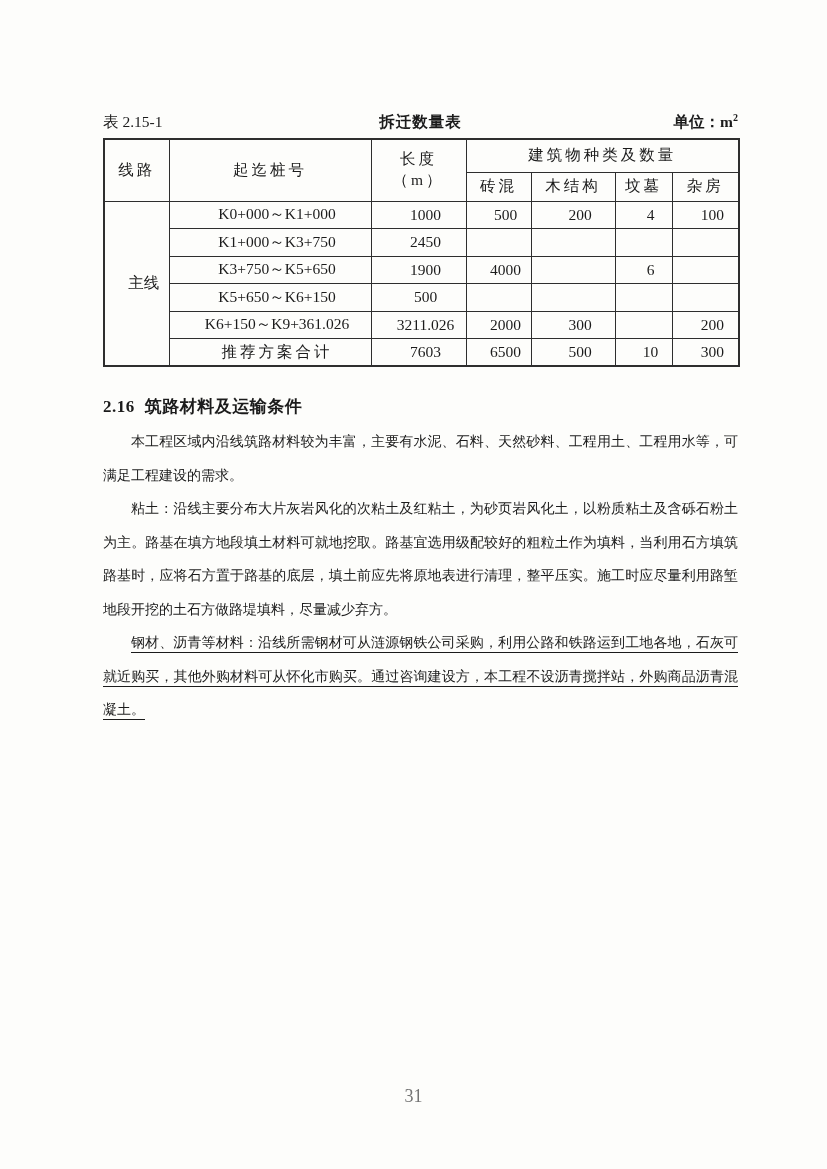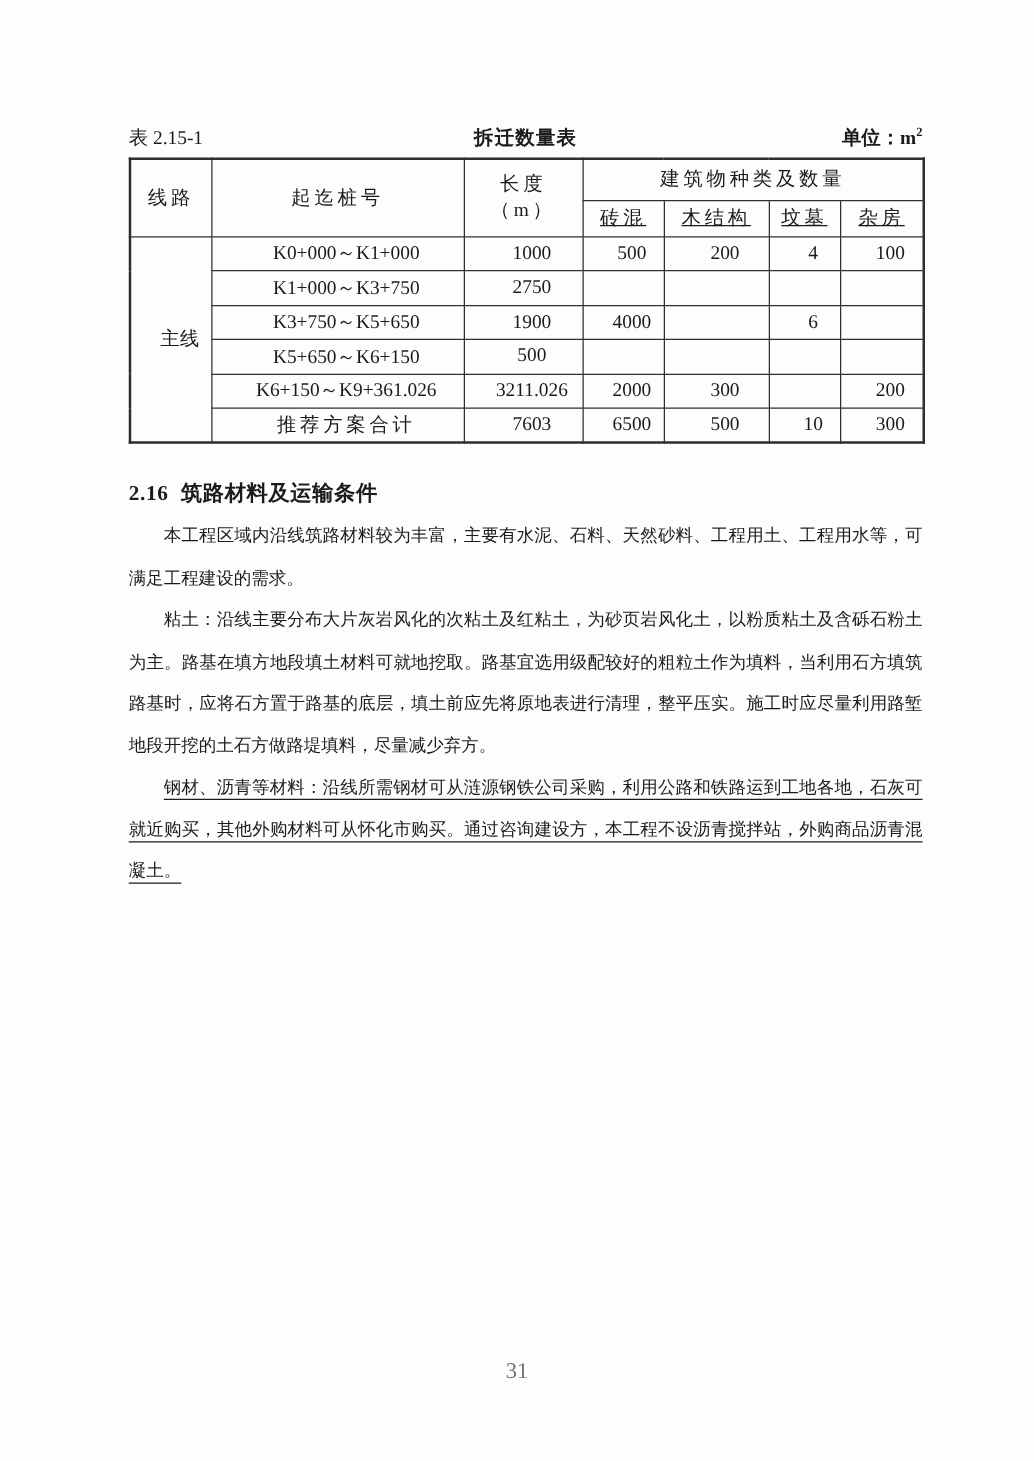--- a/index.html
+++ b/index.html
@@ -16,20 +16,21 @@
     overflow: hidden;
   }
   
   .caption-row {
     display: grid;
     grid-template-columns: 1fr auto 1fr;
     align-items: baseline;
     font-size: 15.5px;
     margin-bottom: 5px;
     width: 635px;
+    margin-top: 12px;
   }
   .cap-label { justify-self: start; }
   .cap-title { justify-self: center; font-weight: bold; letter-spacing: 1px; }
   .cap-unit  { justify-self: end; font-weight: bold; }
   .cap-unit sup { font-size: 10px; }
   
   table.demo {
     width: 635px;
     border-collapse: collapse;
     table-layout: fixed;
@@ -37,21 +38,21 @@
   }
   table.demo td {
     border: 1.5px solid #2e2e2e;
     text-align: center;
     vertical-align: middle;
     font-size: 15.5px;
     padding: 1px 2px;
     overflow: hidden;
   }
   table.demo tr.h1 td { height: 33px; letter-spacing: 3px; }
-  table.demo tr.h2 td { height: 29px; letter-spacing: 3px; text-decoration: underline; }
+  table.demo tr.h2 td { height: 29px; letter-spacing: 3px; }
   table.demo tr.dr td { height: 27.5px; padding-left: 16px; }
   td.spaced { letter-spacing: 3px; }
   
   .section-heading {
     margin: 28px 0 7px 0;
     font-size: 17px;
     font-weight: bold;
     letter-spacing: 0.5px;
   }
   .section-heading .sec-num { margin-right: 10px; }
@@ -121,21 +122,21 @@
         <td rowspan="6">主线</td>
         <td>K0+000～K1+000</td>
         <td>1000</td>
         <td>500</td>
         <td>200</td>
         <td>4</td>
         <td>100</td>
       </tr>
       <tr class="dr">
         <td>K1+000～K3+750</td>
-        <td>2750</td>
+        <td>2450</td>
         <td></td>
         <td></td>
         <td></td>
         <td></td>
       </tr>
       <tr class="dr">
         <td>K3+750～K5+650</td>
         <td>1900</td>
         <td>4000</td>
         <td></td>

